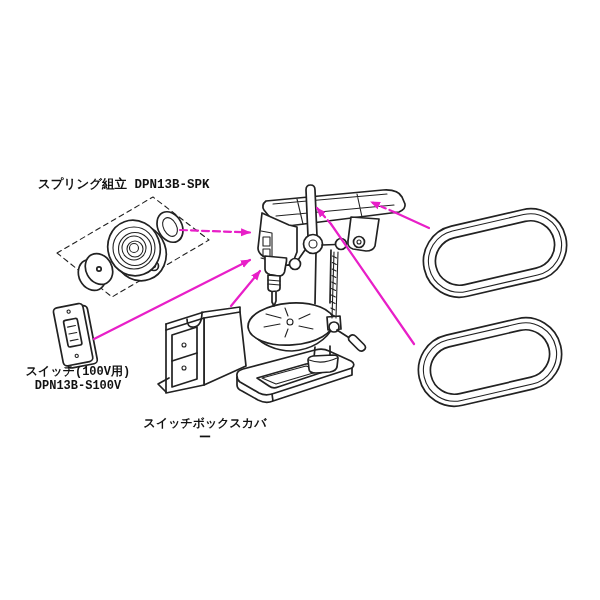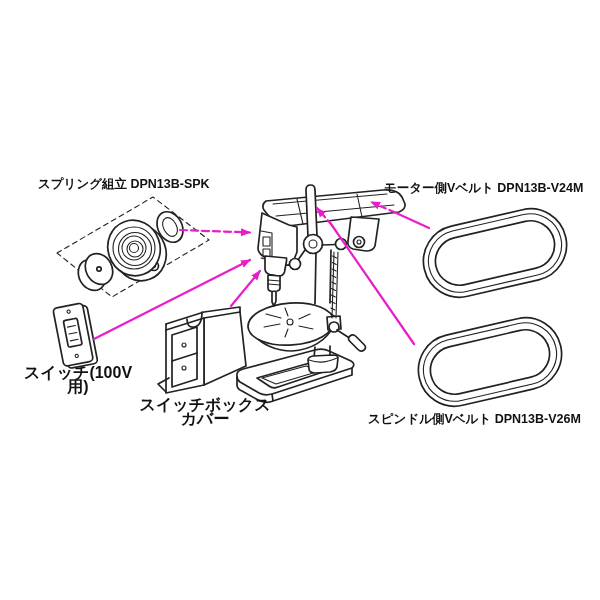--- a/index.html
+++ b/index.html
@@ -1,26 +1,26 @@
 <!DOCTYPE html>
 <html style="--ink: #222222; --accent: #e81fc8; --background: #ffffff;"><head>
 <meta charset="utf-8">
 <style>
   :root{ --ink:#222222; --accent:#e81fc8; --background:#ffffff; }
   html,body{margin:0;padding:0;background:#fff;}
   .canvas{position:relative;width:600px;height:579px;background:var(--background);overflow:hidden;
-          font-family:Liberation Sans, sans-serif;}
+          font-family:Liberation Mono, monospace;}
   svg{position:absolute;left:0;top:0;}
   .ink{stroke:var(--ink);stroke-width:1.7;fill:none;stroke-linecap:round;stroke-linejoin:round;}
   .inkf{stroke:var(--ink);stroke-width:1.7;fill:#ffffff;stroke-linejoin:round;}
   .thin{stroke-width:1.1;}
   .mag{stroke:var(--accent);stroke-width:2.2;fill:none;stroke-linecap:round;}
   .magfill{fill:var(--accent);}
   .lbl{position:absolute;font-weight:bold;font-size:12.5px;color:#111;white-space:nowrap;}
-  .lblblock{position:absolute;font-weight:bold;font-size:16px;line-height:13.5px;color:#111;text-align:center;}
+  .lblblock{position:absolute;font-weight:bold;font-size:12px;line-height:13.5px;color:#111;text-align:center;}
 </style>
 </head>
 <body>
 
 <div class="canvas">
 
 <svg width="600" height="600" viewBox="0 0 600 600">
   <defs>
     <marker id="ah" markerWidth="12" markerHeight="10" refX="9" refY="4.5" orient="auto" markerUnits="userSpaceOnUse">
       <path d="M0,0.5 L10,4.5 L0,8.5 Z" class="magfill"></path>
@@ -140,24 +140,23 @@
       <line class="mag" stroke-dasharray="5,4" x1="394" y1="212" x2="371" y2="202" marker-end="url(#ah)"></line>
     </g>
     <g>
       <line class="mag" x1="414" y1="344" x2="331" y2="224"></line>
       <line class="mag" stroke-dasharray="5,4" x1="331" y1="224" x2="317" y2="208" marker-end="url(#ah)"></line>
     </g>
   </g>
 </svg>
 
   <div class="lbl" style="left:38px;top:176px;">スプリング組立 DPN13B-SPK</div>
-  <div class="lbl" style="left:384px;top:180px;">モーター側Vベルト DPN13B-V24M</div>
 
   <div class="lblblock" style="left:20px;top:366px;width:116px;">
     <div>スイッチ(100V用)</div>
+    <div>DPN13B-S100V</div>
   </div>
 
-  <div class="lblblock" style="left:138px;top:398px;width:134px;">
+  <div class="lblblock" style="left:138px;top:418px;width:134px;">
     <div>スイッチボックスカバー</div>
   </div>
 
-  <div class="lbl" style="left:368px;top:411px;">スピンドル側Vベルト DPN13B-V26M</div>
 </div>
 
 </body></html>

